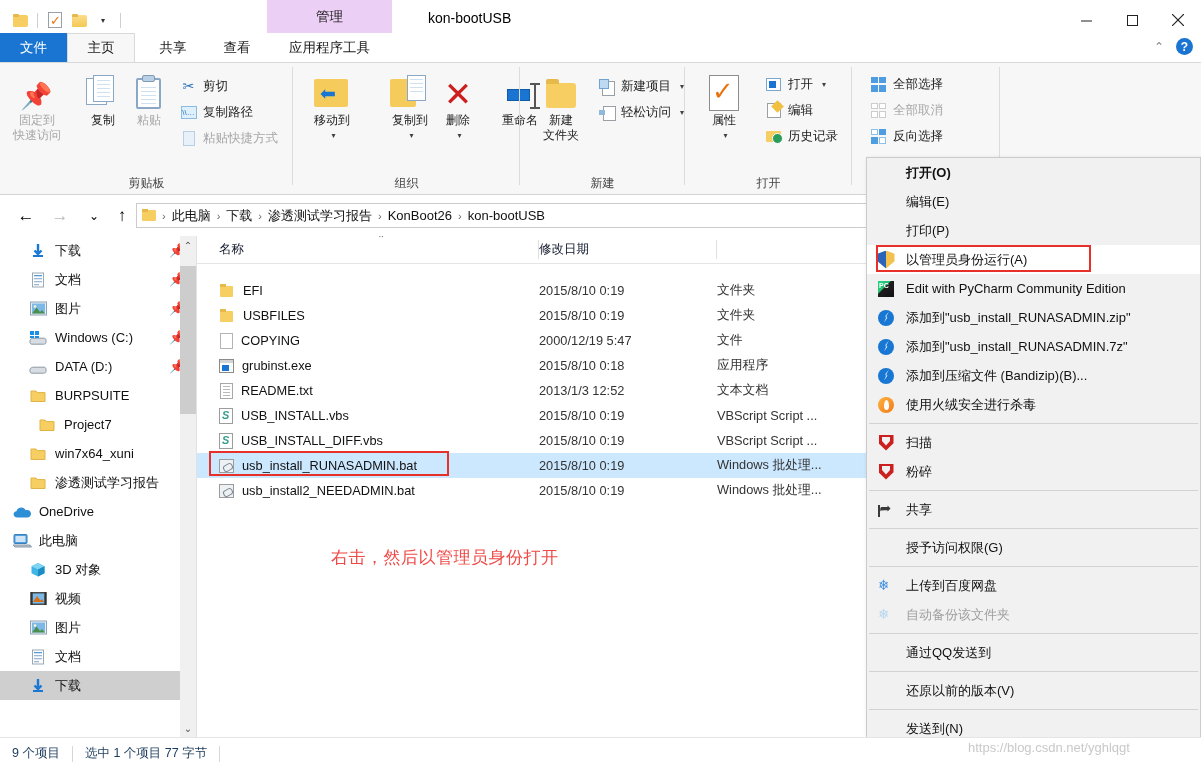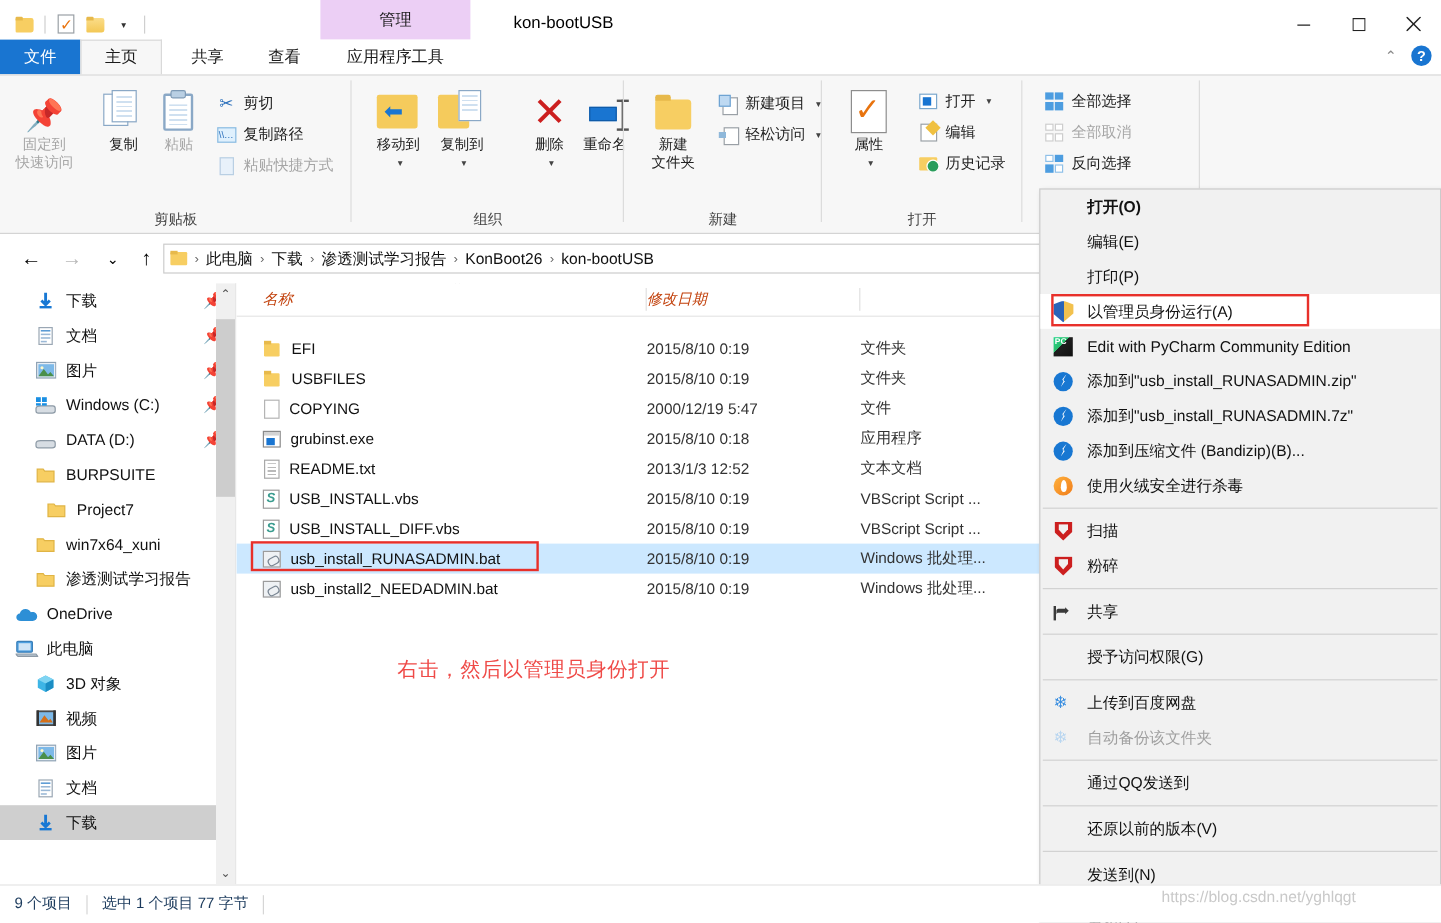--- a/index.html
+++ b/index.html
@@ -181,21 +181,21 @@
   .navitem .pin { position: absolute; right: 10px; color: #9a9a9a; font-size: 13px; }
   .navpane-scroll { position: absolute; right: 0; top: 0; width: 16px; height: 501px; background: #f0f0f0; }
   .np-thumb { position: absolute; left: 0; top: 30px; width: 16px; height: 148px; background: #cdcdcd; }
   .np-arrow { position: absolute; left:0; width: 16px; height: 18px; display:flex;align-items:center;justify-content:center; color:#555; font-size: 10px; }
 
   .splitter { position: absolute; left: 196px; top: 236px; width: 1px; height: 501px; background: #e2e2e2; }
 
   
   .filepane { position: absolute; left: 197px; top: 236px; width: 1004px; height: 501px; background: #fff; overflow: hidden; }
   .colheader { position: relative; height: 28px; border-bottom: 1px solid #e5e5e5; }
-  .colh { position: absolute; top: 0; height: 27px; display: flex; align-items: center; font-size: 12.5px; color: #c2410c; font-style: italic; }
+  .colh { position: absolute; top: 0; height: 27px; display: flex; align-items: center; font-size: 12.5px; color: #0f172a; }
   .colh .divider { position: absolute; right: 0; top: 4px; width: 1px; height: 19px; background: #e0e0e0; }
   .sortmark { position: absolute; font-size: 10px; color: #777; }
 
   .frow { position: relative; height: 25px; display: flex; align-items: center; font-size: 12.8px; color: #111; }
   .frow.sel { background: #cce8ff; }
   .frow .fname { position: absolute; left: 22px; display: flex; align-items: center; gap: 8px; }
   .frow .fdate { position: absolute; left: 342px; color: #333; }
   .frow .ftype { position: absolute; left: 520px; color: #333; }
   .fi { width: 16px; height: 16px; position: relative; flex: 0 0 auto; }
   .fi-folder::before { content:""; position:absolute; left:1px; top:3px; width:13px; height:11px; background:#f7ce62; border-radius:1px; }
@@ -394,38 +394,38 @@
       <div class="bigbtn" style="left:8px;">
         <div class="bico">
             <div class="moveto-ico">
               <div class="fld"></div>
               <div class="arr">⬅</div>
             </div>
           </div>
         <div class="btxt">移动到</div>
         <div class="caret-d">▾</div>
       </div>
-      <div class="bigbtn" style="left:61px;font-family:Liberation Serif, serif;">
+      <div class="bigbtn" style="left:86px;font-family:Liberation Serif, serif;">
         <div class="bico">
             <div class="copyto-ico">
               <div class="fld"></div>
               <div class="doc"></div>
             </div>
           </div>
         <div class="btxt">复制到</div>
         <div class="caret-d">▾</div>
       </div>
       <div class="bigbtn" style="left:134px;">
         <div class="bico">
             <span class="del-ico">✕</span>
           </div>
         <div class="btxt">删除</div>
         <div class="caret-d">▾</div>
       </div>
-      <div class="bigbtn" style="left:176px; width:70px;">
+      <div class="bigbtn" style="left:192px; width:70px;">
         <div class="bico">
             <div class="ren-ico">
               <div class="bar"></div>
               <div class="ibeam1"></div>
               <div class="istem"></div>
               <div class="ibeam2"></div>
             </div>
           </div>
         <div class="btxt">重命名</div>
       </div>

